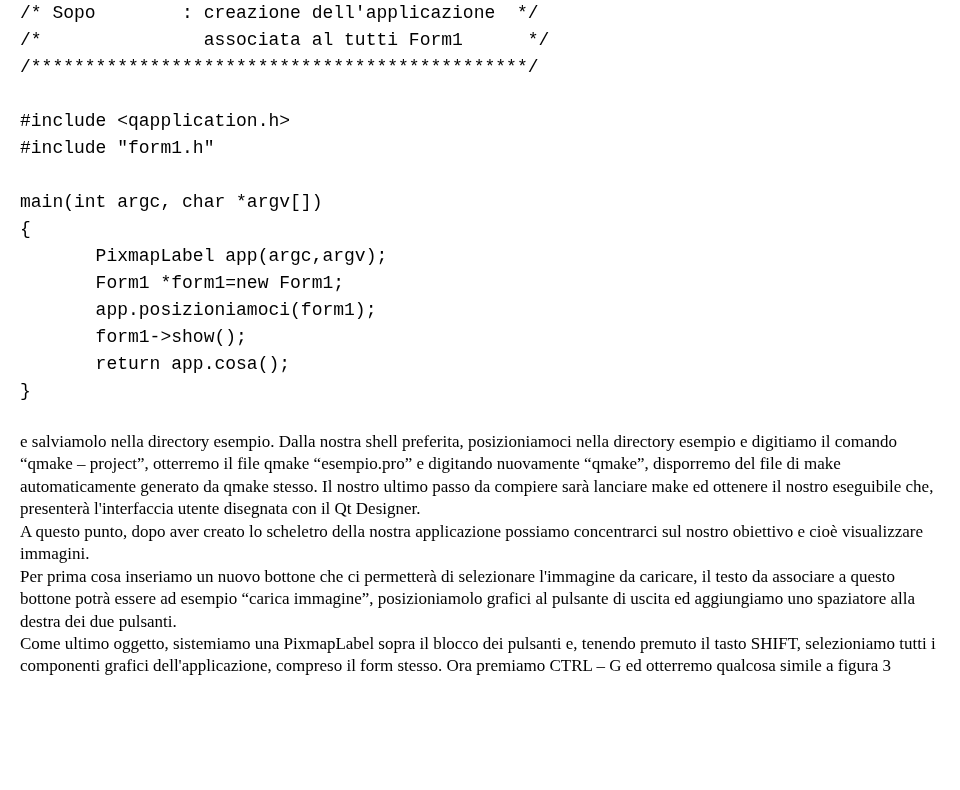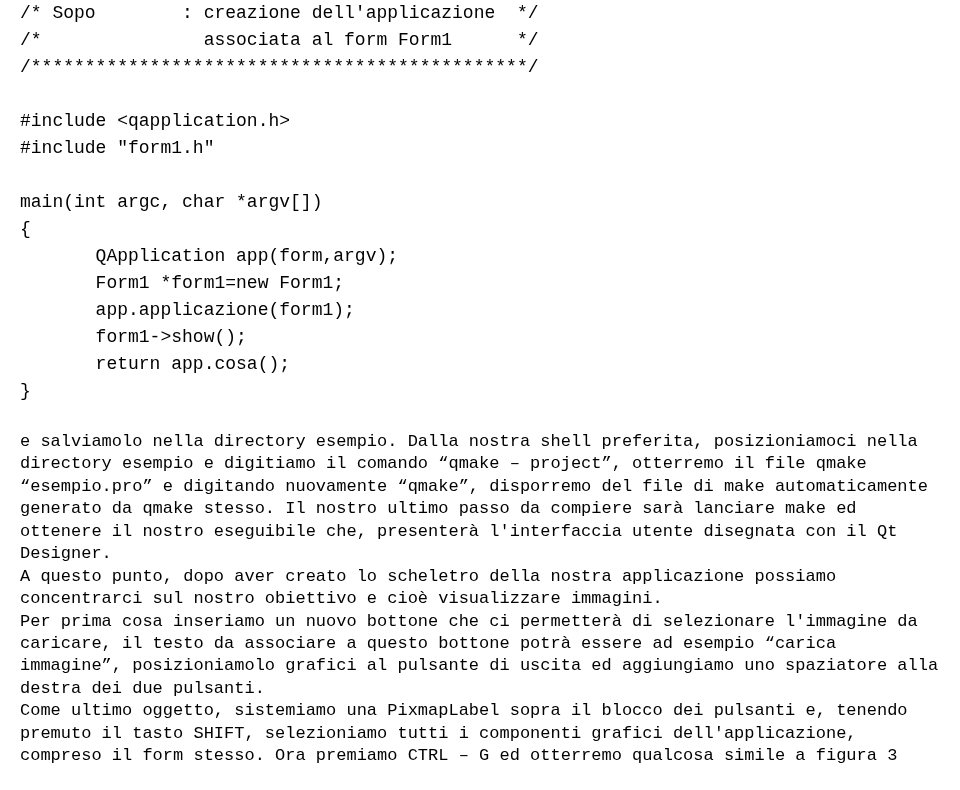--- a/index.html
+++ b/index.html
@@ -14,44 +14,44 @@
   }
   .code-block {
     font-family: "Courier New", Courier, monospace;
     font-size: 18px;
     line-height: 1.5;
     white-space: pre;
     color: #000;
     margin: 0 0 26px 0;
   }
   .prose {
-    font-family: Liberation Mono, monospace;
+    font-family: Liberation Serif, serif;
     font-size: 17px;
     line-height: 1.32;
     color: #000;
     margin-top: 8px;
   }
 </style>
 </head>
 <body>
 
 <div class="page">
 
 <pre class="code-block"><span>/* Sopo        : creazione dell'applicazione  */</span>
-<span>/*               associata al form Form1      */</span>
+<span>/*               associata al tutti Form1      */</span>
 <span>/**********************************************/</span>
 <span></span>
 <span>#include &lt;qapplication.h&gt;</span>
 <span>#include "form1.h"</span>
 <span></span>
 <span>main(int argc, char *argv[])</span>
 <span>{</span>
-<span>       QApplication app(form,argv);</span>
+<span>       PixmapLabel app(argc,argv);</span>
 <span>       Form1 *form1=new Form1;</span>
-<span>       app.applicazione(form1);</span>
+<span>       app.posizioniamoci(form1);</span>
 <span>       form1-&gt;show();</span>
 <span>       return app.cosa();</span>
 <span>}</span></pre>
 
 <div class="prose">
   <span>e salviamolo nella directory esempio. Dalla nostra shell preferita, posizioniamoci nella directory esempio e digitiamo il comando “qmake – project”, otterremo il file qmake “esempio.pro” e digitando nuovamente “qmake”, disporremo del file di make automaticamente generato da qmake stesso. Il nostro ultimo passo da compiere sarà lanciare make ed ottenere il nostro eseguibile che, presenterà l'interfaccia utente disegnata con il Qt Designer.</span><br>
   <span>A questo punto, dopo aver creato lo scheletro della nostra applicazione possiamo concentrarci sul nostro obiettivo e cioè visualizzare immagini.</span><br>
   <span>Per prima cosa inseriamo un nuovo bottone che ci permetterà di selezionare l'immagine da caricare, il testo da associare a questo bottone potrà essere ad esempio “carica immagine”, posizioniamolo grafici al pulsante di uscita ed aggiungiamo uno spaziatore alla destra dei due pulsanti.</span><br>
   <span>Come ultimo oggetto, sistemiamo una PixmapLabel sopra il blocco dei pulsanti e, tenendo premuto il tasto SHIFT, selezioniamo tutti i componenti grafici dell'applicazione, compreso il form stesso. Ora premiamo CTRL – G ed otterremo qualcosa simile a figura 3</span>
 </div>

